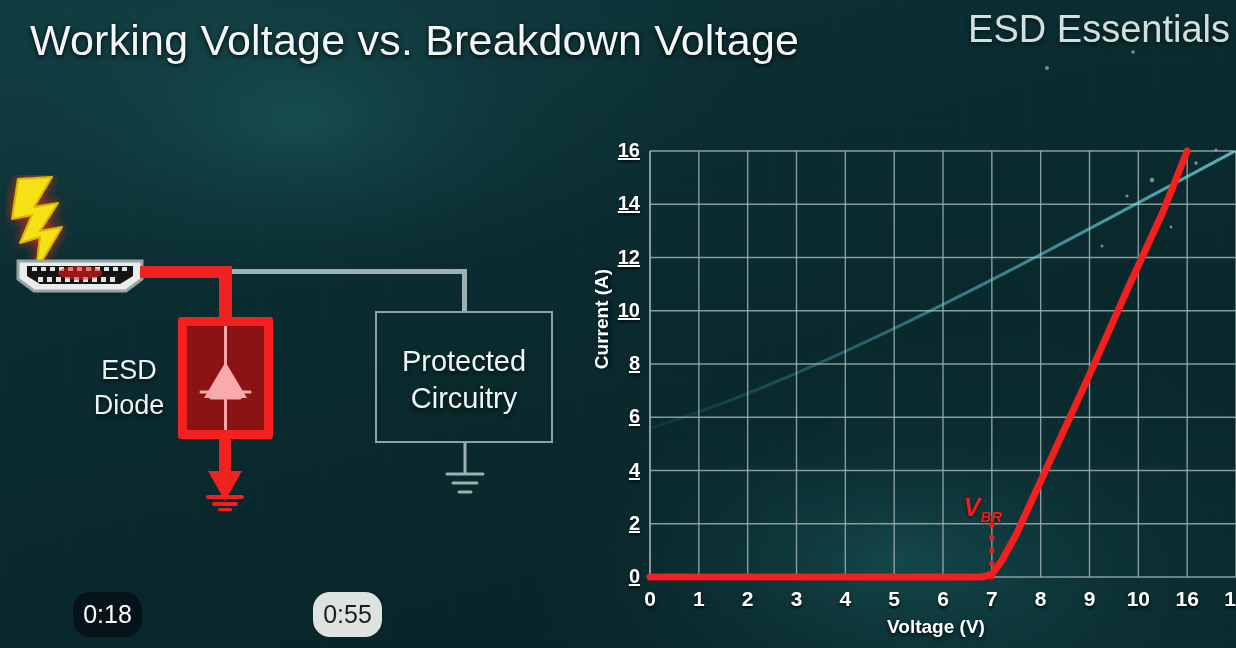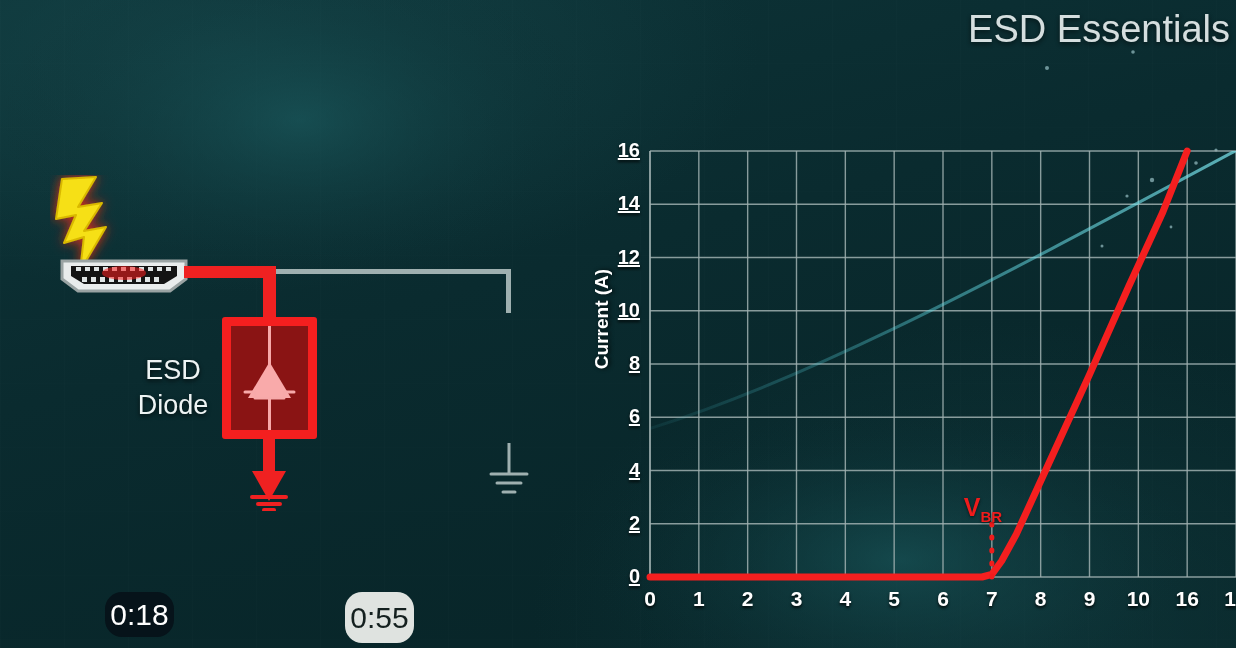--- a/index.html
+++ b/index.html
@@ -55,21 +55,21 @@
   }
   #survey-text {
     position:absolute; left:10px; top:-2px;
     font-size:20px; font-weight:bold; color:#ffffff;
     white-space:nowrap;
     text-shadow:0 1px 2px rgba(0,0,0,.35);
   }
   #thumb-icon { position:absolute; left:34px; top:26px; width:76px; height:72px; opacity:.62; }
 
   
-  #circuit { position:absolute; left:0; top:175px; width:600px; height:380px;margin-left:44px; }
+  #circuit { position:absolute; left:0; top:175px; width:600px; height:380px; }
 
   .wire-red { position:absolute; background:#ef2121; }
   .wire-grey { position:absolute; background:#9fb0b0; }
 
   #hdmi { position:absolute; left:14px; top:80px; width:132px; height:40px; }
   #bolt { position:absolute; left:6px; top:0px; width:74px; height:104px; }
 
   #esd-box {
     position:absolute; left:178px; top:142px; width:95px; height:122px;
     background:#8a1414; border:9px solid #f41f1f; border-radius:3px;
@@ -85,24 +85,24 @@
   }
   #prot-label {
     position:absolute; left:0; top:30px; width:100%;
     text-align:center; color:#f0f6f6; font-size:29px; line-height:1.28;
     text-shadow:0 2px 4px rgba(0,0,0,.65);
   }
 
   
   .chip {
     position:absolute; display:flex; align-items:center; justify-content:center;
-    font-size:30px; border-radius:17px;margin-left:32px;
+    font-size:25px; border-radius:17px;
   }
   #chip-a { left:73px; top:592px; width:69px; height:45px; background:#06131a; color:#ffffff; }
-  #chip-b { left:313px; top:592px; width:69px; height:51px; background:#dfe3e0; color:#14201f; }
+  #chip-b { left:313px; top:592px; width:69px; height:45px; background:#dfe3e0; color:#14201f; }
 
   
   #chart { position:absolute; left:578px; top:108px; width:658px; height:540px; }
   #chart-title {
     position:absolute; left:250px; top:8px;
     font-size:22px; font-weight:bold; color:#ffffff;
     text-shadow:0 2px 4px rgba(0,0,0,.8);
     white-space:nowrap;
   }
   #ylabel {
@@ -156,20 +156,21 @@
         <circle cx="1152" cy="180" r="2.2"></circle>
       <circle cx="1196" cy="163" r="1.8"></circle>
         <circle cx="1127" cy="196" r="1.6"></circle>
       <circle cx="1216" cy="150" r="1.6"></circle>
         <circle cx="1102" cy="246" r="1.5"></circle>
       <circle cx="1171" cy="227" r="1.4"></circle>
         <circle cx="1133" cy="52" r="1.8"></circle>
     </g>
   </svg>
 
+  <div id="page-title">Working Voltage vs. Breakdown Voltage</div>
   <div id="brand">ESD Essentials</div>
 
 
   <div id="circuit">
 
     <svg id="bolt" viewBox="0 0 74 104">
       <defs>
         <filter id="boltglow" x="-60%" y="-60%" width="220%" height="220%">
           <feGaussianBlur stdDeviation="6" result="b"></feGaussianBlur>
           <feFlood flood-color="#ff2d12" flood-opacity="0.85"></feFlood>
@@ -231,36 +232,43 @@
     <svg style="position:absolute; left:200px; top:264px; width:50px; height:72px;" viewBox="0 0 50 72">
       <line x1="25" y1="0" x2="25" y2="36" stroke="#ef2121" stroke-width="12"></line>
       <polygon points="25,62 8,32 42,32" fill="#ef2121"></polygon>
       <g stroke="#ef2121" stroke-width="4" stroke-linecap="round">
         <line x1="8" y1="58" x2="42" y2="58"></line>
         <line x1="14" y1="65" x2="36" y2="65"></line>
         <line x1="20" y1="71" x2="30" y2="71"></line>
       </g>
     </svg>
 
+    <div id="prot-box">
+      <div id="prot-label">
+        <div>Protected</div>
+        <div>Circuitry</div>
+      </div>
+    </div>
 
     <svg style="position:absolute; left:442px; top:268px; width:46px; height:60px;" viewBox="0 0 46 60">
       <g stroke="#9fb0b0" stroke-width="3" stroke-linecap="round">
         <line x1="23" y1="0" x2="23" y2="30"></line>
         <line x1="5" y1="31" x2="41" y2="31"></line>
         <line x1="11" y1="40" x2="35" y2="40"></line>
         <line x1="17" y1="49" x2="29" y2="49"></line>
       </g>
     </svg>
   </div>
 
   <div class="chip" id="chip-a">0:18</div>
   <div class="chip" id="chip-b">0:55</div>
 
   <div id="chart">
     <div id="ylabel">Current (A)</div>
+    <div id="xlabel">Voltage (V)</div>
     <div id="ytick-holder">
         <div class="ytick" style="top: 469px; left: 26px; right: auto;">0</div>
         <div class="ytick" style="top: 415.75px; left: 26px; right: auto;">2</div>
         <div class="ytick" style="top: 362.5px; left: 26px; right: auto;">4</div>
         <div class="ytick" style="top: 309.25px; left: 26px; right: auto;">6</div>
         <div class="ytick" style="top: 256px; left: 26px; right: auto;">8</div>
         <div class="ytick" style="top: 202.75px; left: 26px; right: auto;">10</div>
         <div class="ytick" style="top: 149.5px; left: 26px; right: auto;">12</div>
         <div class="ytick" style="top: 96.25px; left: 26px; right: auto;">14</div>
         <div class="ytick" style="top: 43px; left: 26px; right: auto;">16</div>
@@ -320,15 +328,15 @@
         <path id="cyan-curve" fill="none" stroke="url(#cyanfade)" stroke-width="3" d="M40 330 C 220 280, 420 170, 700 20"></path>
       </g>
       <g id="series-layer">
           <path d="M 72.00 469.00 L 120.83 469.00 L 169.67 469.00 L 218.50 469.00 L 267.33 469.00 L 316.17 469.00 L 365.00 469.00 L 404.07 469.00 L 413.83 466.34 L 423.60 453.02 L 438.25 426.40 L 457.78 383.80 L 482.20 330.55 L 511.50 266.65 L 550.57 178.79 L 584.75 104.24 L 609.17 43.00" fill="none" stroke="#f41f1f" stroke-width="7" stroke-linecap="round" stroke-linejoin="round"></path>
         </g>
       <g id="annot-layer">
           <line x1="413.83333333333337" x2="413.83333333333337" y1="469" y2="413.0875" stroke="#f01c1c" stroke-width="5" stroke-linecap="round" stroke-dasharray="1 12"></line>
         </g>
     </svg>
 
-    <div id="vbr-label" style="color: rgb(240, 28, 28); left: 385.833px; top: 385.087px;"><span>V</span><sub>BR</sub></div>
+    <div id="vbr-label" style="color: rgb(240, 28, 28); left: 385.833px; top: 385.087px; font-style: italic;"><span>V</span><sub>BR</sub></div>
   </div>
 </div>
 
 </body></html>

